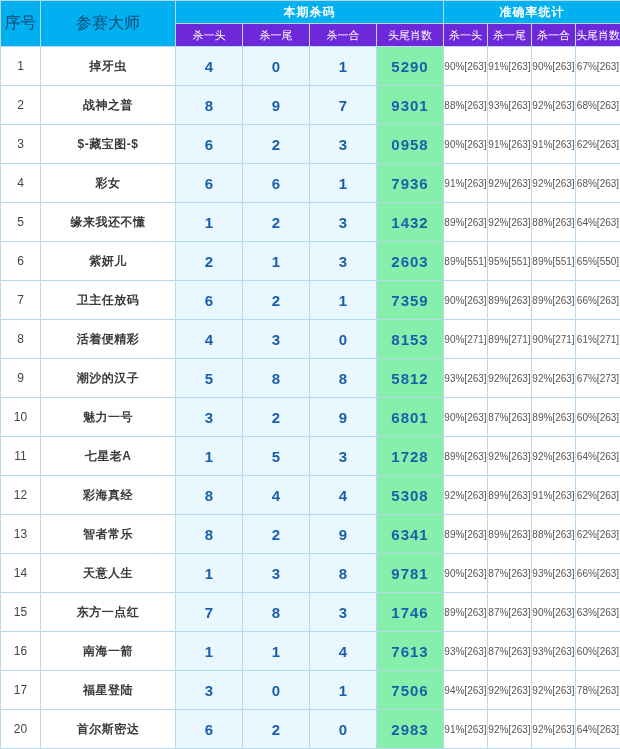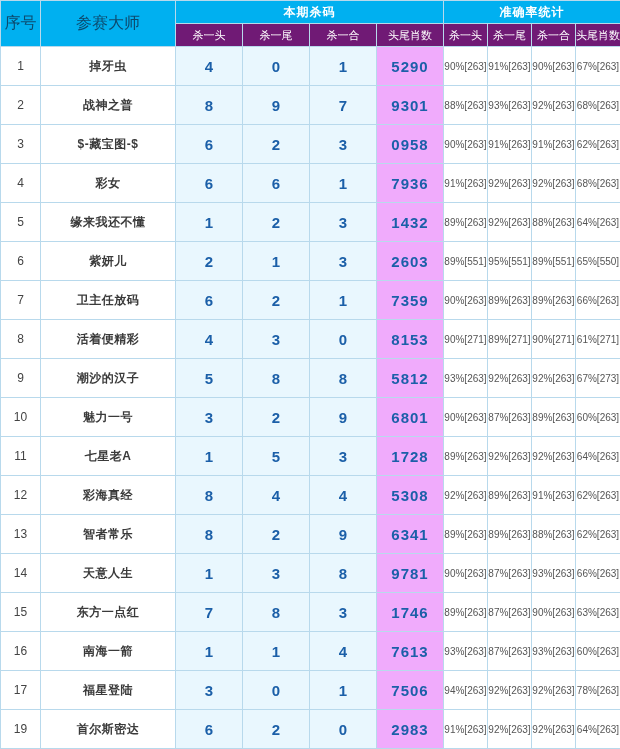--- a/index.html
+++ b/index.html
@@ -28,21 +28,21 @@
     background: #00b0f0;
     color: #ffffff;
     font-size: 12px;
     font-weight: bold;
     height: 22px;
     letter-spacing: 1px;
     border-color: #6fc9ee;
     margin-top: 12px;
   }
   th.hdr-sub {
-    background: #701a75;
+    background: #6d28d9;
     color: #ffffff;
     font-size: 11px;
     font-weight: normal;
     height: 22px;
     border-color: #6fc9ee;
   }
   th.hdr-idx, th.hdr-master {
     background: #00b0f0;
     color: #0c4a6e;
     font-size: 16px;
@@ -64,21 +64,21 @@
     letter-spacing: 0.5px;
     border-radius: 12px;
   }
   td.kill {
     background: #e9f7fe;
     color: #1b5fa8;
     font-size: 15px;
     font-weight: bold;
   }
   td.tail {
-    background: #f0abfc;
+    background: #86efac;
     color: #1b5fa8;
     font-size: 15px;
     font-weight: bold;
     letter-spacing: 1px;
   }
   td.rate {
     background: #ffffff;
     color: #555555;
     font-size: 10px;
     line-height: 13px;
@@ -320,21 +320,21 @@
         <td class="kill">3</td>
         <td class="kill">0</td>
         <td class="kill">1</td>
         <td class="tail">7506</td>
         <td class="rate">94%[263]</td>
         <td class="rate">92%[263]</td>
         <td class="rate">92%[263]</td>
         <td class="rate">78%[263]</td>
       </tr>
       <tr>
-        <td class="idx">19</td>
+        <td class="idx">20</td>
         <td class="master">首尔斯密达</td>
         <td class="kill">6</td>
         <td class="kill">2</td>
         <td class="kill">0</td>
         <td class="tail">2983</td>
         <td class="rate">91%[263]</td>
         <td class="rate">92%[263]</td>
         <td class="rate">92%[263]</td>
         <td class="rate">64%[263]</td>
       </tr>

